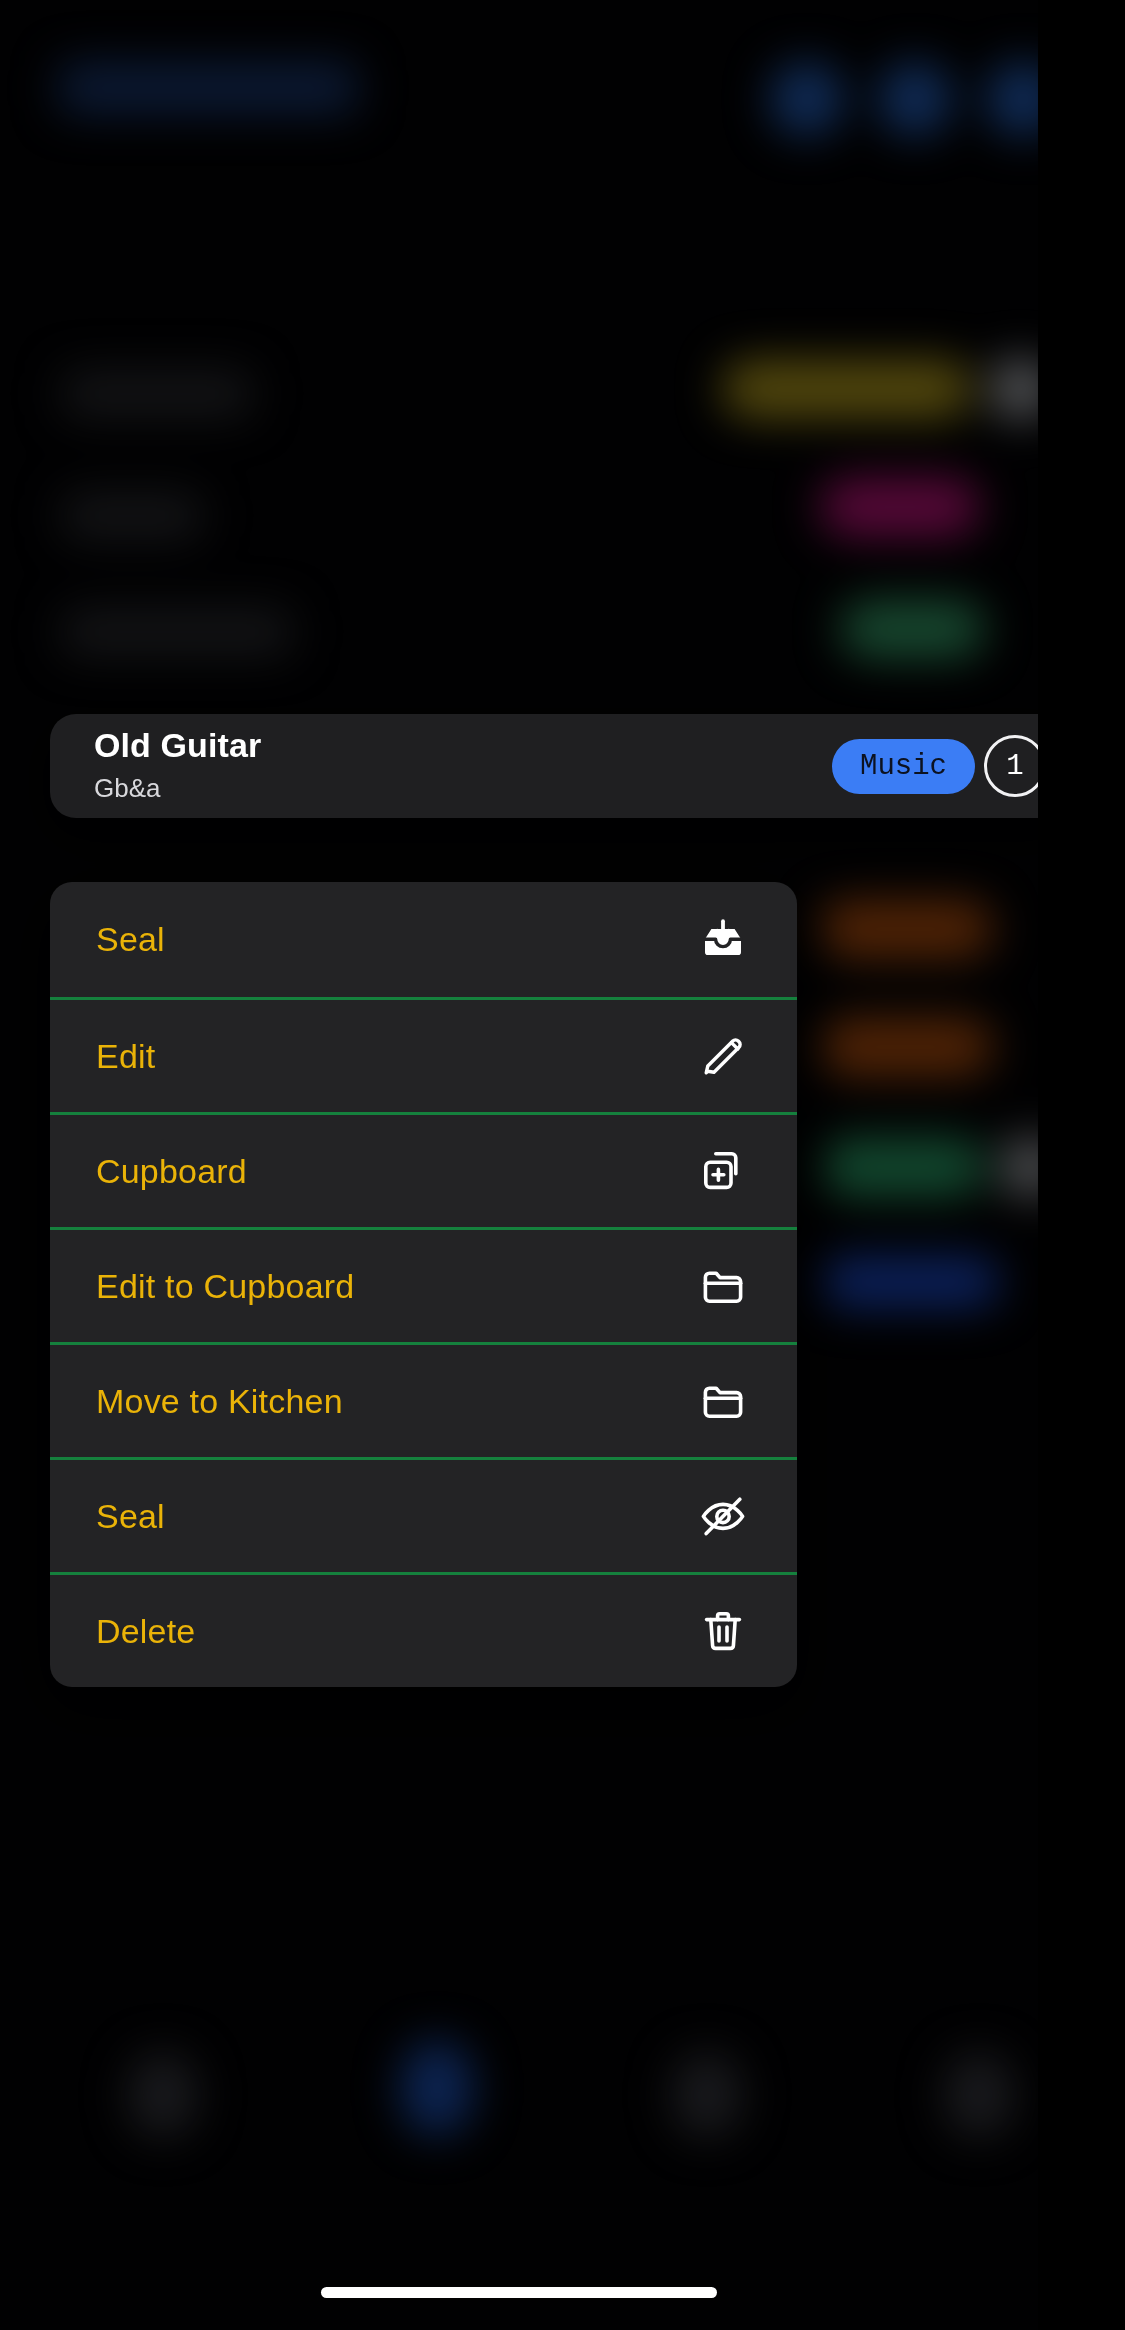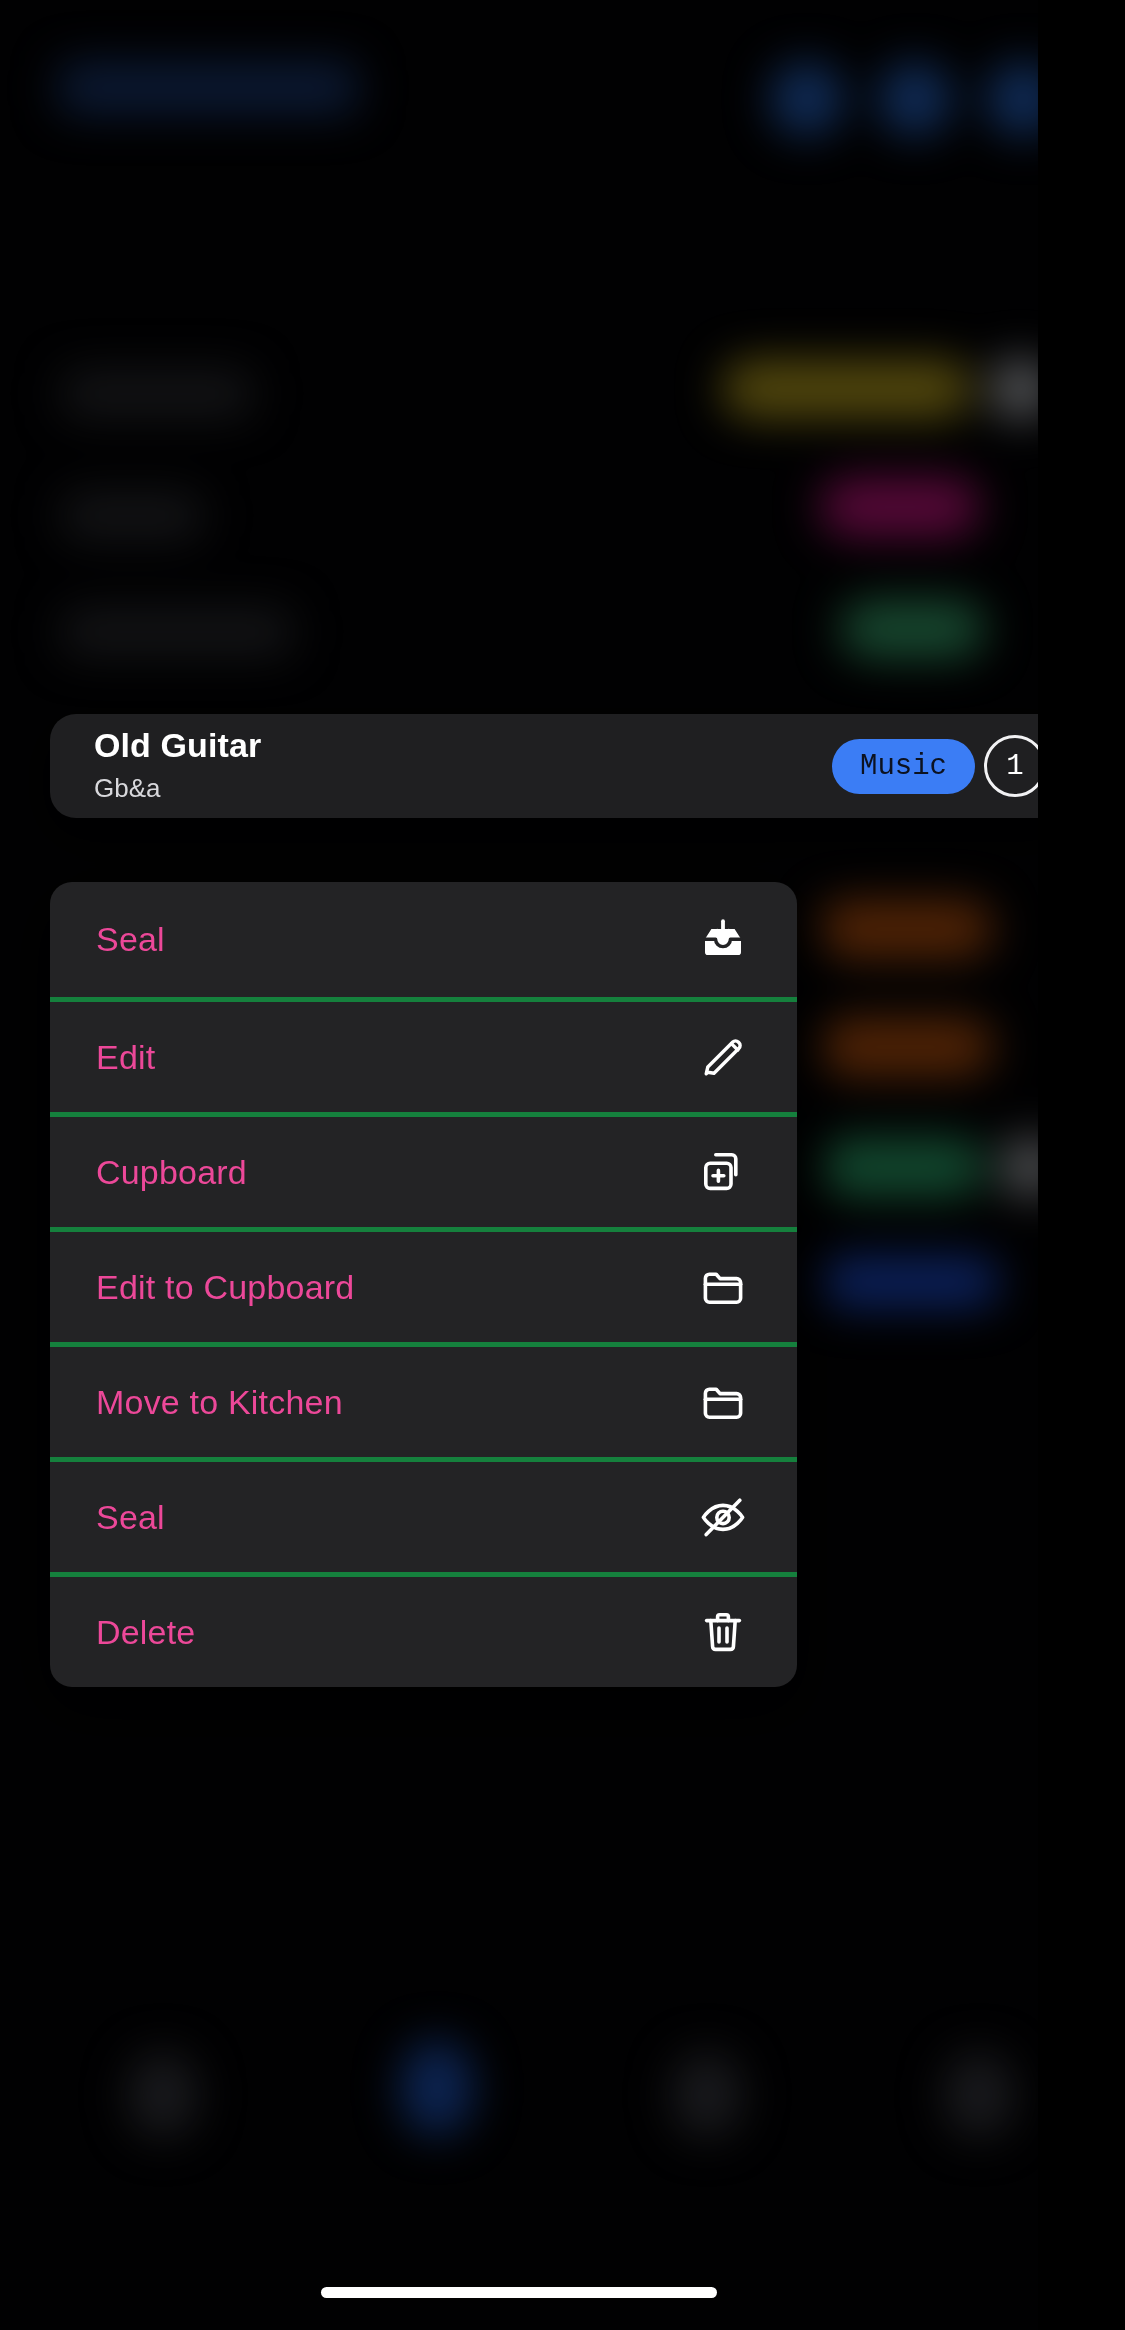--- a/index.html
+++ b/index.html
@@ -44,22 +44,22 @@
   
   #context-menu {
     position:absolute; left:50px; top:882px; width:747px;
     background:#232325; border-radius:22px; overflow:hidden;
     box-shadow:0 20px 60px rgba(0,0,0,0.8);
   }
   .menu-row {
     height:115px; display:flex; align-items:center;
     padding:0 48px 0 46px; position:relative;
   }
-  .menu-row + .menu-row { border-top:5px solid #15803d; }
-  .menu-label { flex:1; font-size:34px; color:#ec4899; letter-spacing:.2px; }
+  .menu-row + .menu-row { border-top:3px solid #15803d; }
+  .menu-label { flex:1; font-size:34px; color:#eab308; letter-spacing:.2px; }
   .menu-icon { width:52px; height:52px; display:flex; align-items:center; justify-content:center; color:#fff; }
   .menu-icon svg { width:48px; height:48px; display:block; }
 
   
   #home-indicator {
     position:absolute; left:50%; bottom:32px; transform:translateX(-50%);
     width:396px; height:11px; border-radius:999px; background:#fff;
   }
 </style>
 </head>

